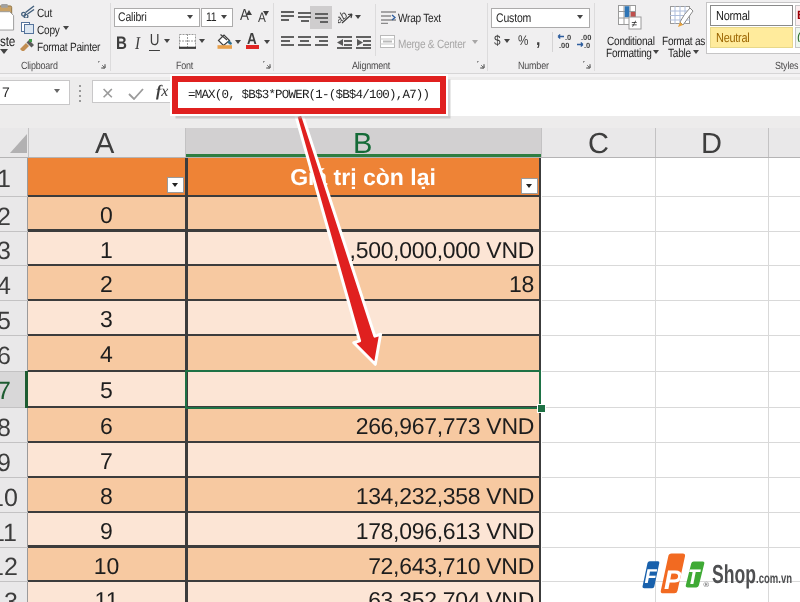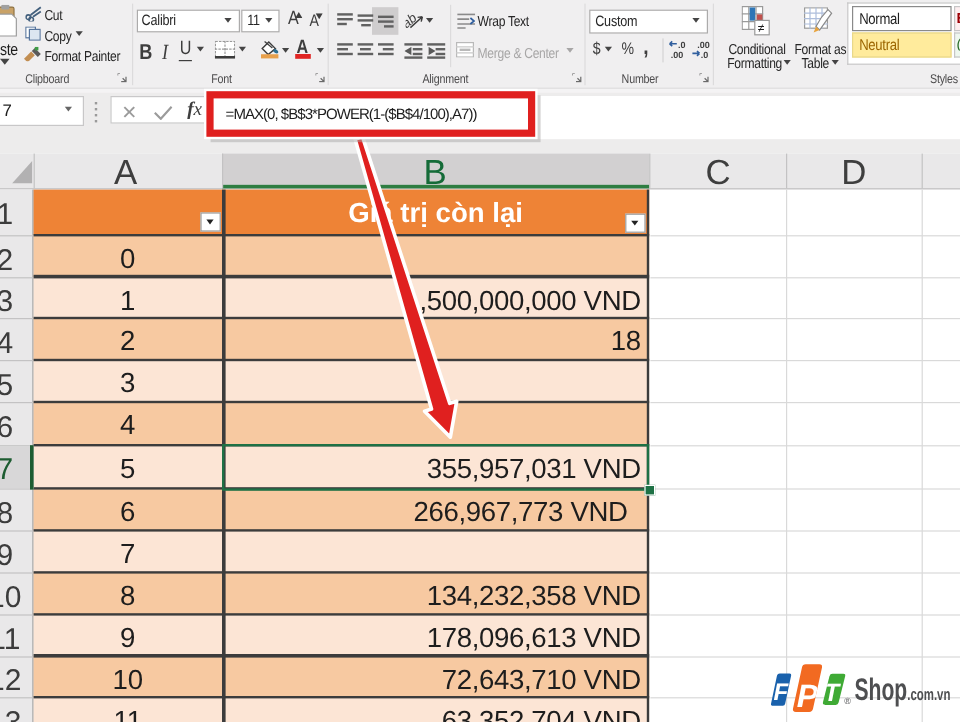--- a/index.html
+++ b/index.html
@@ -231,21 +231,21 @@
   <div class="abs" style="left:440px;top:80px;width:360px;height:36px;background:#fff;"></div>
   <div class="whitebox" style="left:-2px;top:80px;width:70px;height:23px;border-color:#c8c7c8;"></div>
   <div class="abs" style="left:2px;top:84px;font-size:14px;color:#1d1d1d;">7</div>
   <div class="caret" style="left:54px;top:89px;border-top-color:#666;"></div>
   <div class="abs" style="left:79px;top:85px;width:2px;height:2px;background:#9a9a9a;box-shadow:0 5px 0 #9a9a9a,0 10px 0 #9a9a9a,0 15px 0 #9a9a9a;"></div>
   <div class="abs" style="left:101px;top:84px;font-size:16px;color:#9b9b9b;">✕</div>
   <svg class="abs" style="left:128px;top:88px;" width="16" height="12" viewBox="0 0 16 12">
       <path d="M1 6 L6 11 L15 1" stroke="#9b9b9b" stroke-width="1.8" fill="none"></path>
     </svg>
   <div class="abs" style="left:156px;top:83px;font-size:16px;font-style:italic;color:#3e3e3e;font-family:'Liberation Serif',serif;"><b>f</b>x</div>
-  <div class="abs" style="left:188px;top:88px;font-size:12.5px;letter-spacing:-0.8px;color:#1d1d1d;white-space:nowrap;z-index:70;">=MAX(0, $B$3*POWER(1-($B$4/100),A7))</div>
+  <div class="abs" style="left:188px;top:88px;font-size:12.5px;letter-spacing:-0.8px;color:#1d1d1d;white-space:nowrap;z-index:70;font-family:Liberation Mono, monospace;">=MAX(0, $B$3*POWER(1-($B$4/100),A7))</div>
 
   <div class="abs" id="colhdr" style="left:0;top:127.5px;width:800px;height:30.5px;background:#e9e8e9;border-bottom:1px solid #b5b4b5;box-sizing:border-box;"></div>
   <div class="abs" style="left:185px;top:128px;width:356px;height:26px;background:#d2d0d1;"></div>
   <div class="abs" style="left:185px;top:154px;width:356px;height:3px;background:#2e7d41;"></div>
   <svg class="abs" style="left:10px;top:134px;" width="17" height="19" viewBox="0 0 17 19">
       <path d="M17 0 L17 19 L0 19 Z" fill="#b2b1b2"></path>
     </svg>
   <div class="abs" style="left:28px;top:128px;width:1px;height:29px;background:#c3c2c3;"></div>
   <div class="abs" style="left:185px;top:128px;width:1px;height:29px;background:#c3c2c3;"></div>
   <div class="abs" style="left:541px;top:128px;width:1px;height:29px;background:#c3c2c3;"></div>
@@ -313,23 +313,22 @@
   <div class="abs" style="left:185px;top:158px;width:2.5px;height:444px;background:#3c3c3c;"></div>
   <div class="abs" style="left:539px;top:158px;width:2px;height:444px;background:#3c3c3c;"></div>
   <div class="cellnum" style="left:28px;top:202px;width:157px;text-align:center;">0</div>
   <div class="cellnum" style="left:28px;top:236.5px;width:157px;text-align:center;">1</div>
   <div class="vnd" style="left:185px;top:236.5px;width:349px;text-align:right;">1,500,000,000 VND</div>
   <div class="cellnum" style="left:28px;top:271px;width:157px;text-align:center;">2</div>
   <div class="vnd" style="left:185px;top:271px;width:349px;text-align:right;">18</div>
   <div class="cellnum" style="left:28px;top:306px;width:157px;text-align:center;">3</div>
   <div class="cellnum" style="left:28px;top:341px;width:157px;text-align:center;">4</div>
   <div class="cellnum" style="left:28px;top:377px;width:157px;text-align:center;">5</div>
-  <div class="vnd" style="left:185px;top:377px;width:349px;text-align:right;">355,957,031 VND</div>
   <div class="cellnum" style="left:28px;top:413px;width:157px;text-align:center;">6</div>
-  <div class="vnd" style="left:174px;top:413px;width:349px;text-align:right;">266,967,773 VND</div>
+  <div class="vnd" style="left:185px;top:413px;width:349px;text-align:right;">266,967,773 VND</div>
   <div class="cellnum" style="left:28px;top:448px;width:157px;text-align:center;">7</div>
   <div class="cellnum" style="left:28px;top:483px;width:157px;text-align:center;">8</div>
   <div class="vnd" style="left:185px;top:483px;width:349px;text-align:right;">134,232,358 VND</div>
   <div class="cellnum" style="left:28px;top:518px;width:157px;text-align:center;">9</div>
   <div class="vnd" style="left:185px;top:518px;width:349px;text-align:right;">178,096,613 VND</div>
   <div class="cellnum" style="left:28px;top:552.5px;width:157px;text-align:center;">10</div>
   <div class="vnd" style="left:185px;top:552.5px;width:349px;text-align:right;">72,643,710 VND</div>
   <div class="cellnum" style="left:28px;top:587px;width:157px;text-align:center;">11</div>
   <div class="vnd" style="left:185px;top:587px;width:349px;text-align:right;">63,352,704 VND</div>
   <div class="rowhdr" style="left:-21px;top:164.5px;">1</div>

